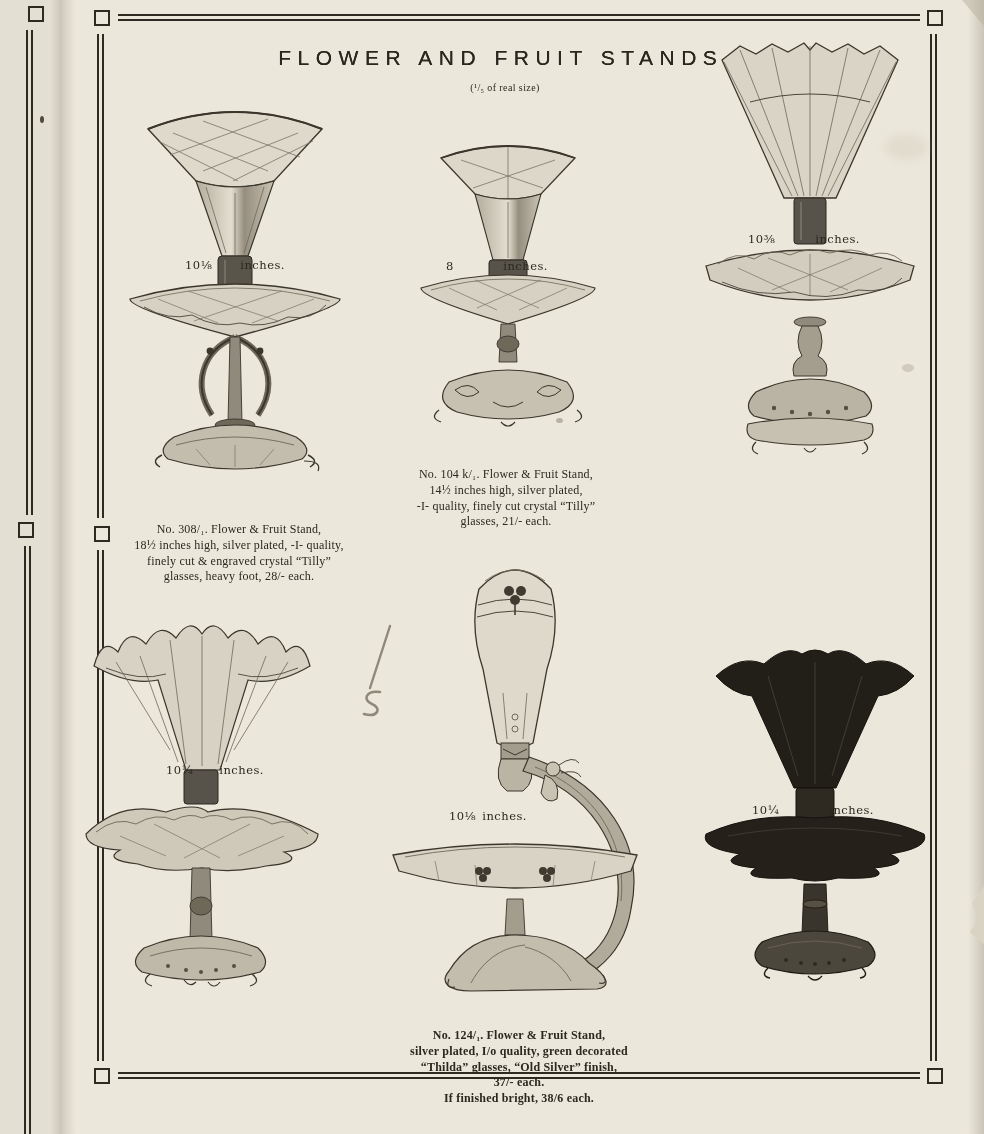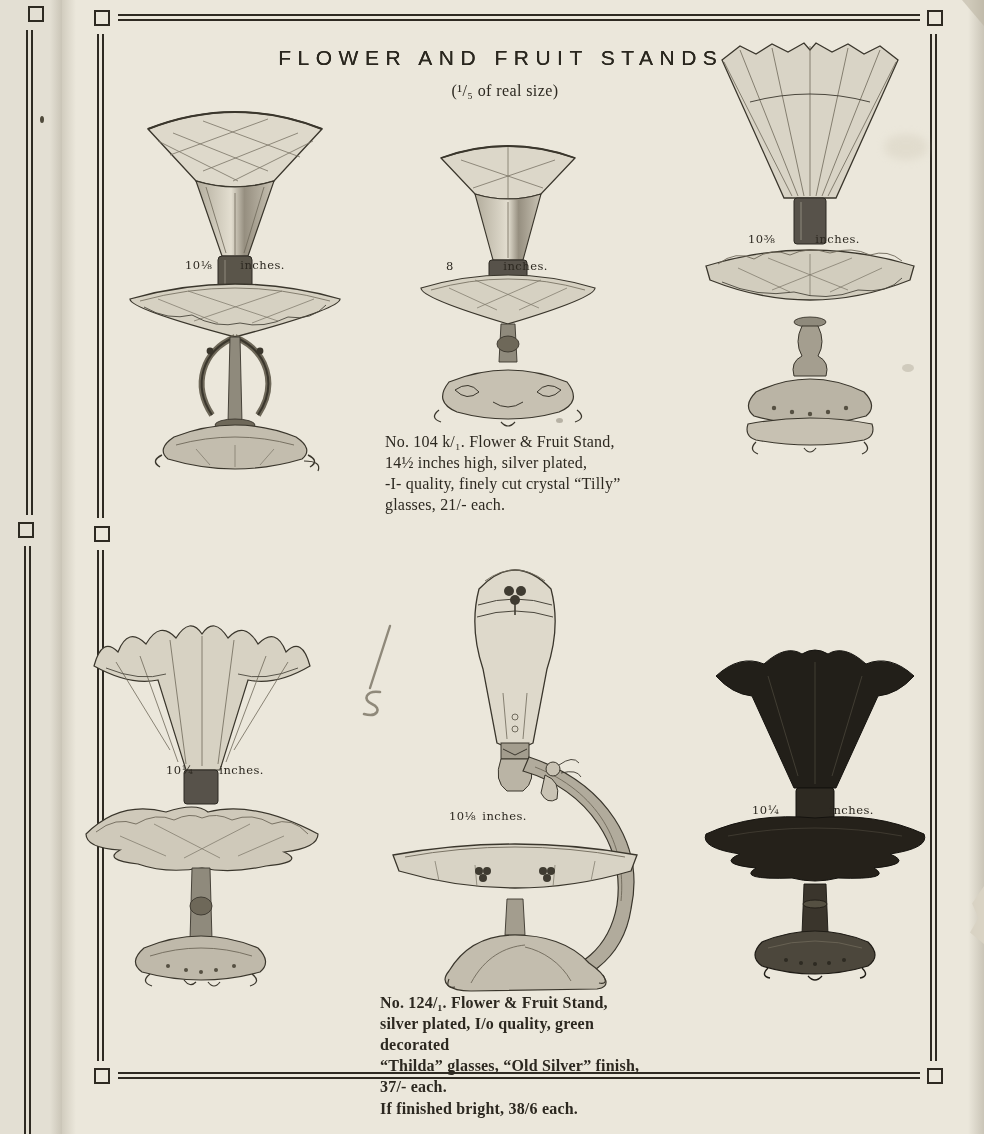--- a/index.html
+++ b/index.html
@@ -16,23 +16,23 @@
   .fold{position:absolute;left:50px;top:0;width:26px;height:1134px;
         background:linear-gradient(to right,rgba(0,0,0,0) 0%,rgba(92,82,60,.18) 45%,rgba(0,0,0,0) 100%);}
   
   .sq{position:absolute;width:12px;height:12px;border:2.5px solid var(--ink);}
   .rule-h{position:absolute;height:3px;border-top:2.2px solid var(--ink);border-bottom:2.2px solid var(--ink);}
   .rule-v{position:absolute;width:3px;border-left:2.2px solid var(--ink);border-right:2.2px solid var(--ink);}
   .title{position:absolute;left:262px;top:46px;width:490px;text-align:center;
          font-family:"Liberation Sans","DejaVu Sans",sans-serif;font-size:21px;font-weight:500;
          letter-spacing:6.5px;color:#2a271f;text-shadow:0 0 .5px #2a271f;}
   .subtitle{position:absolute;left:380px;top:82px;width:250px;text-align:center;
-            font-size:16px;color:var(--text);letter-spacing:.4px;}
-  .caption{position:absolute;text-align:left;white-space:pre-line;
-           font-size:16px;line-height:1.32;color:var(--text);letter-spacing:.2px;}
+            font-size:10px;color:var(--text);letter-spacing:.4px;}
+  .caption{position:absolute;text-align:center;white-space:pre-line;
+           font-size:12px;line-height:1.32;color:var(--text);letter-spacing:.2px;margin-top:36px;}
   .size-label{position:absolute;display:flex;justify-content:space-between;align-items:baseline;
               font-family:"DejaVu Serif",serif;font-size:11.5px;color:var(--text);letter-spacing:.5px;}
   .size-label.tight{justify-content:center;gap:6px;}
   .figure{position:absolute;}
   .speck{position:absolute;border-radius:50%;}
   .tear-edge{position:absolute;right:0;top:0;width:16px;height:1134px;
              background:linear-gradient(to right,rgba(0,0,0,0),rgba(70,60,40,.20));}
   .tear-notch{position:absolute;right:0;top:886px;width:14px;height:58px;background:#d9d3c4;
               clip-path:polygon(100% 0,15% 30%,60% 55%,0 80%,100% 100%);}
   .corner-sliver{position:absolute;right:0;top:0;width:22px;height:26px;background:#b9b2a1;
@@ -353,20 +353,24 @@
   </div>
   <div class="size-label tight" style="left:440px;top:809px;width:96px;">
     <span>10⅛</span>
     <span>inches.</span>
   </div>
   <div class="size-label" style="left:752px;top:803px;width:122px;">
     <span>10¼</span>
     <span>inches.</span>
   </div>
 
+  <div class="caption" style="left:108px;top:486px;width:262px;">No. 308/₁.  Flower &amp; Fruit Stand,
+18½ inches high, silver plated, -I- quality,
+finely cut &amp; engraved crystal “Tilly”
+glasses, heavy foot, 28/- each.</div>
   <div class="caption" style="left:385px;top:431px;width:242px;">No. 104 k/₁.  Flower &amp; Fruit Stand,
 14½ inches high, silver plated,
 -I- quality, finely cut crystal “Tilly”
 glasses, 21/- each.</div>
   <div class="caption" style="left:380px;top:992px;width:278px;font-weight:bold;">No. 124/₁.  Flower &amp; Fruit Stand,
 silver plated, I/o quality, green decorated
 “Thilda” glasses, “Old Silver” finish,
 37/- each.
 If finished bright, 38/6 each.</div>
 

